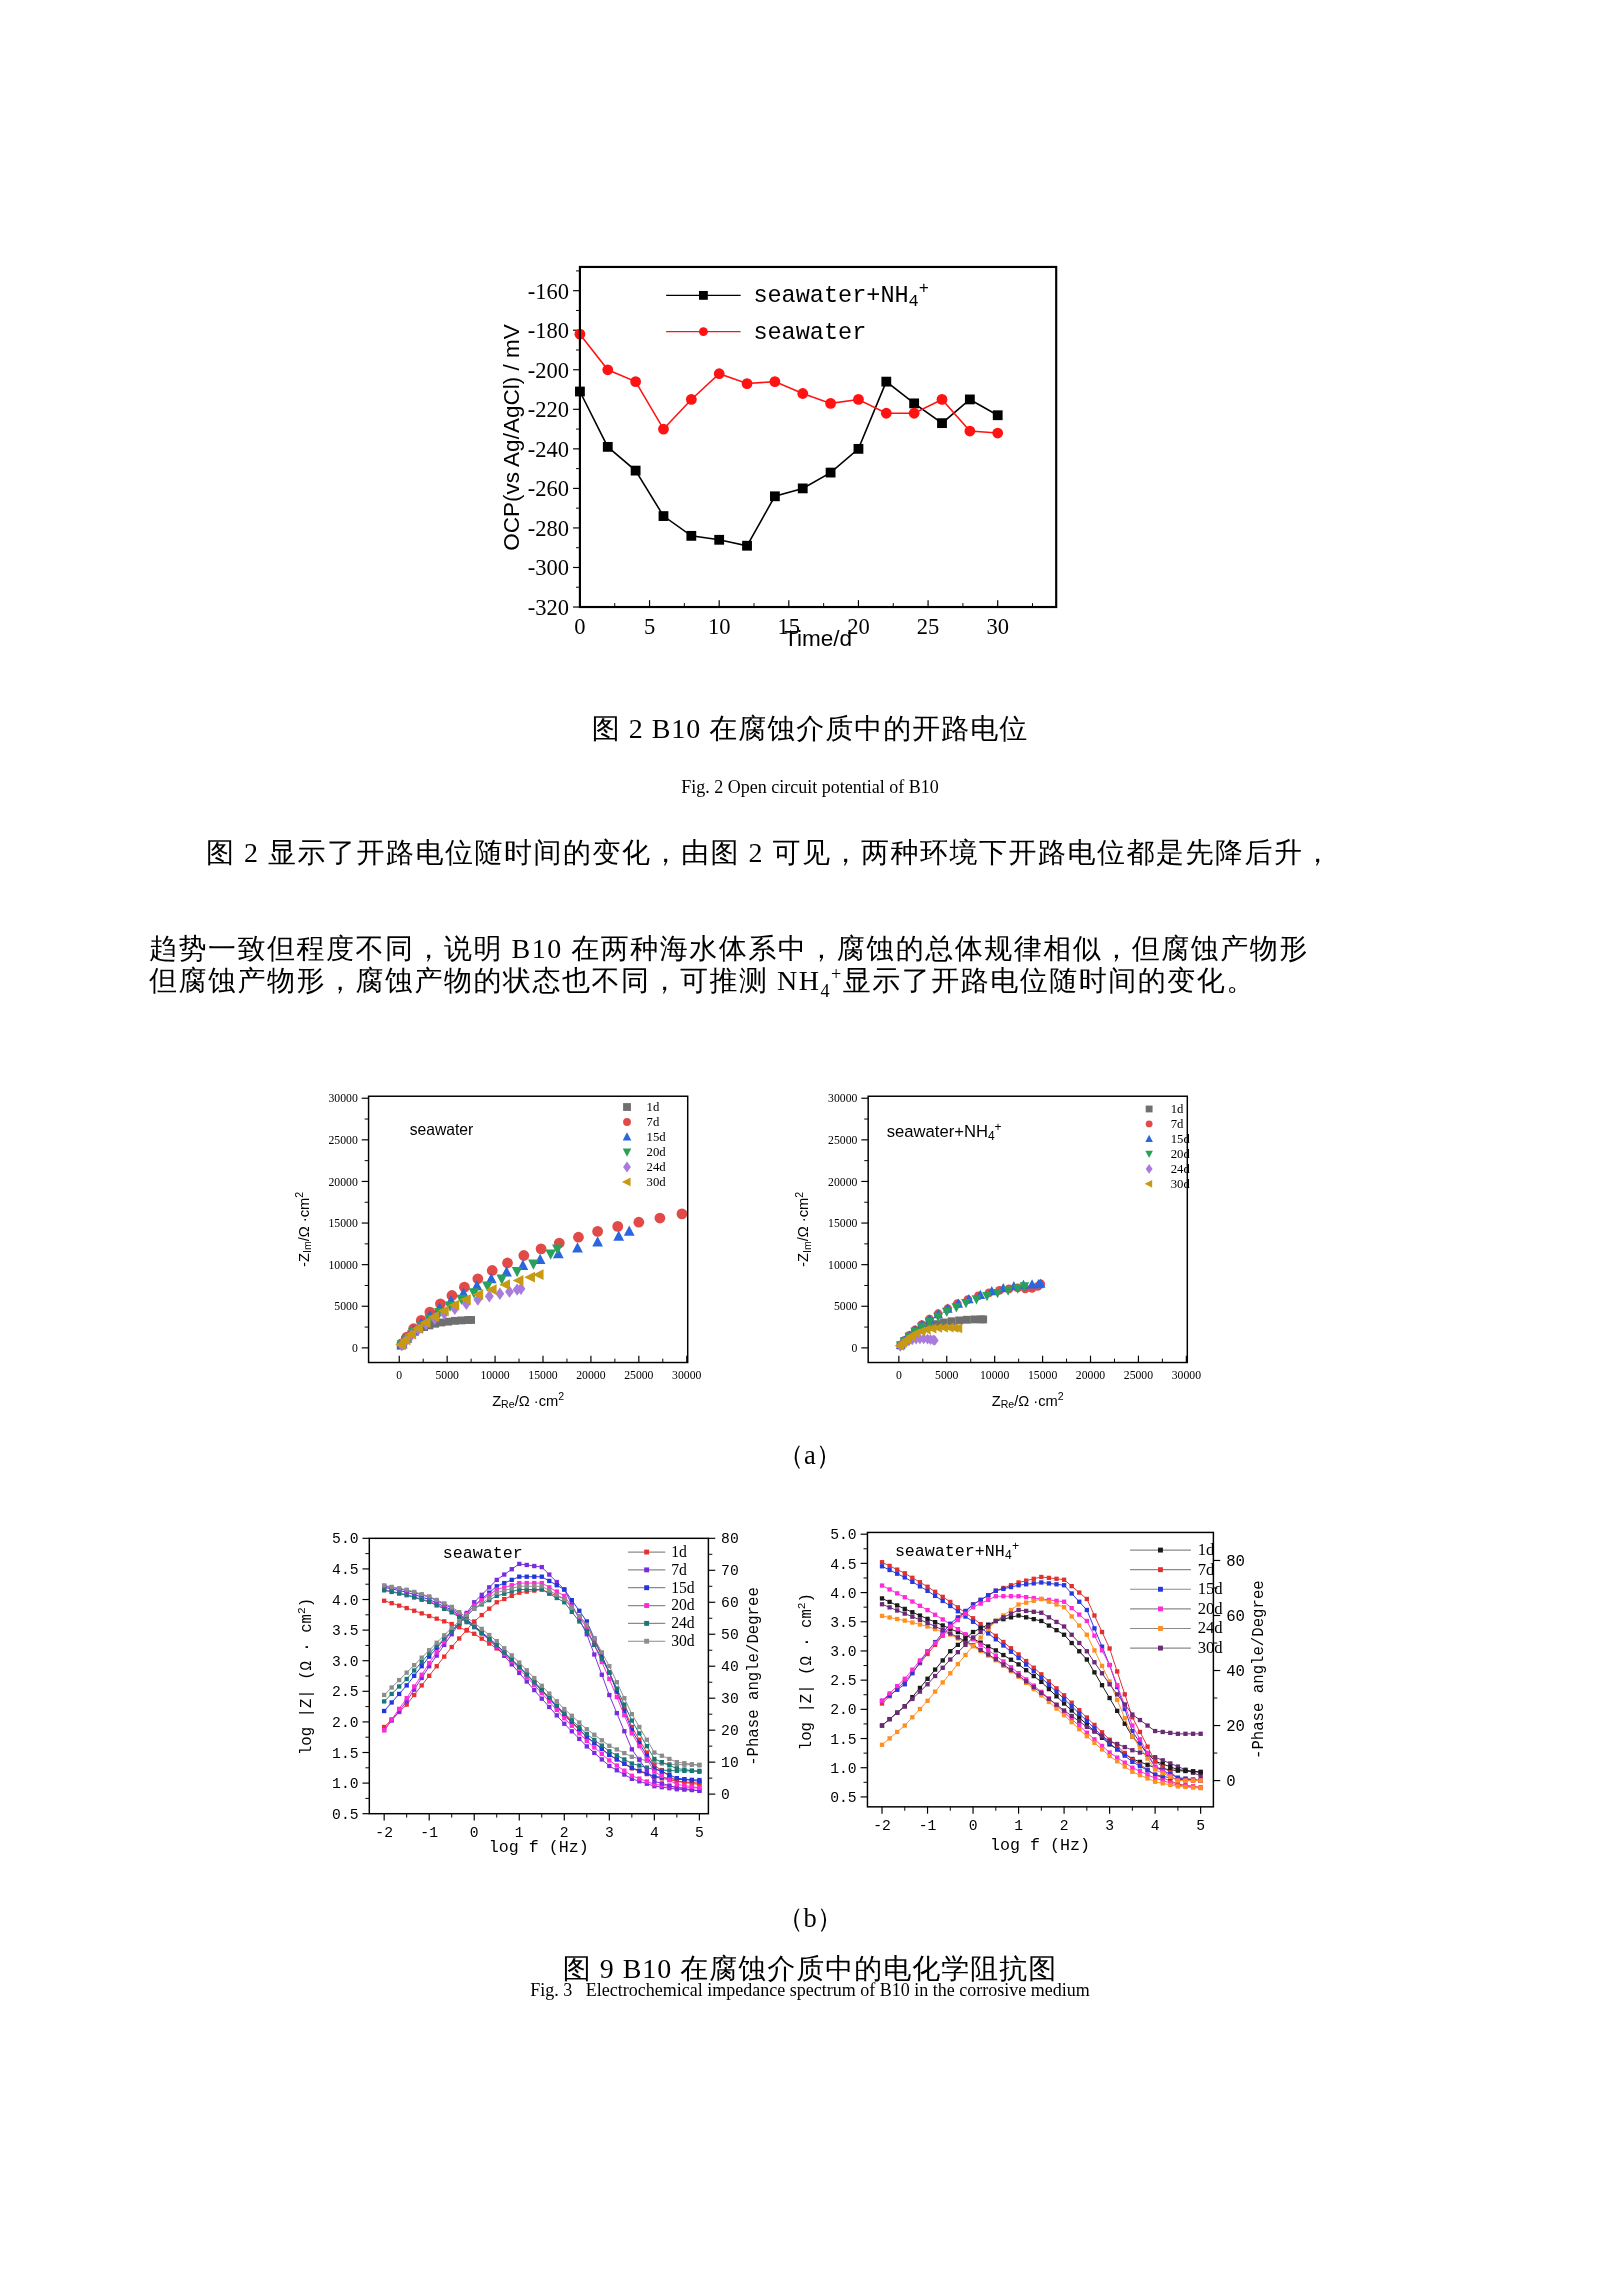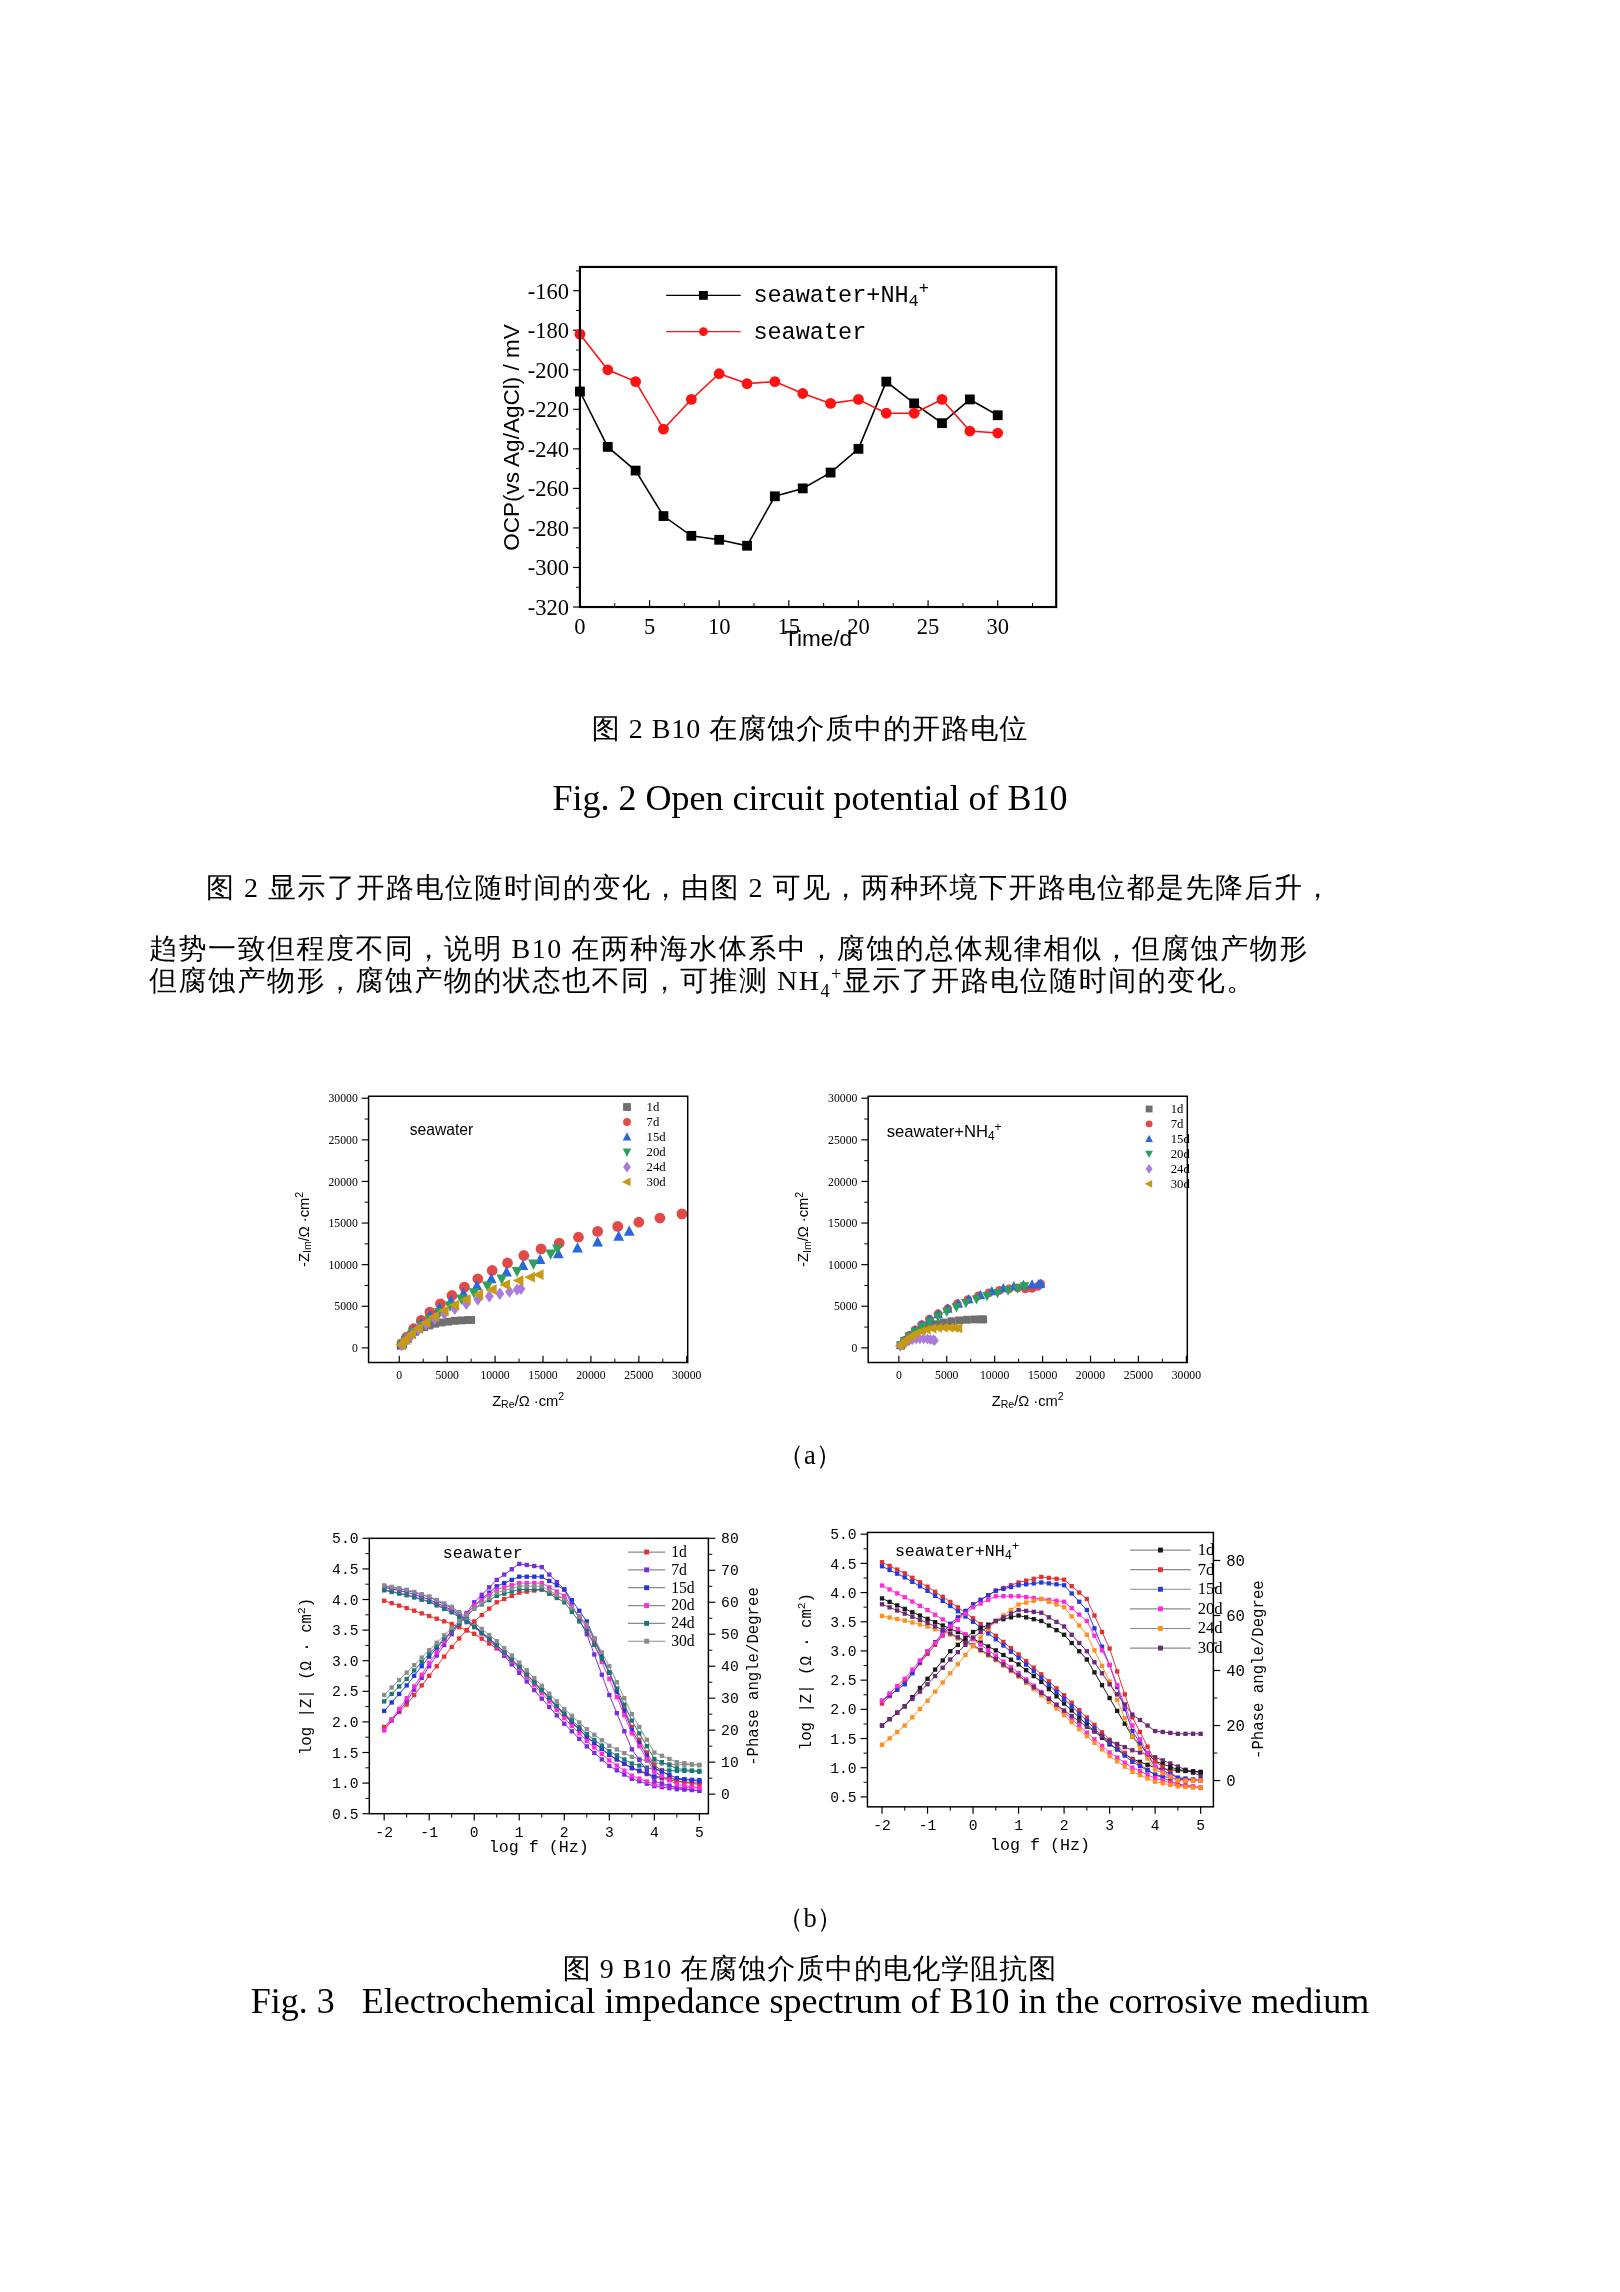--- a/index.html
+++ b/index.html
@@ -1,25 +1,25 @@
 <!DOCTYPE html>
 <html><head>
 <meta charset="utf-8">
 <style>
   html,body{margin:0;padding:0;background:#ffffff;}
   body{width:1620px;height:2293px;position:relative;overflow:hidden;
        font-family:"Liberation Serif","DejaVu Serif",serif;color:#000;}
   svg{position:absolute;overflow:visible;}
   .cap{position:absolute;left:0;width:1620px;text-align:center;}
   .cap-zh{font-size:28px;letter-spacing:1px;}
-  .cap-en{font-size:36px;}
+  .cap-en{font-size:18px;}
   .cap-ab{font-size:26.5px;}
   .para-line{position:absolute;left:149px;width:1338px;font-size:28px;
              letter-spacing:1.5px;white-space:nowrap;}
-  .indent{text-indent:57px;margin-top:35px;}
+  .indent{text-indent:57px;}
   sub,sup{font-size:0.65em;}
 </style>
 </head>
 <body>
 
 <svg style="left:478px;top:167px" width="588" height="490" viewBox="0 0 600 500">
     <line x1="104" y1="449" x2="104" y2="442" stroke="#000" stroke-width="1.2"></line>
     <text x="104" y="477" font-size="23" font-family="&quot;Liberation Serif&quot;,&quot;DejaVu Serif&quot;,serif" fill="#000" text-anchor="middle"><tspan dy="0">0</tspan></text>
     <line x1="175.05263157894737" y1="449" x2="175.05263157894737" y2="442" stroke="#000" stroke-width="1.2"></line>
     <text x="175.05263157894737" y="477" font-size="23" font-family="&quot;Liberation Serif&quot;,&quot;DejaVu Serif&quot;,serif" fill="#000" text-anchor="middle"><tspan dy="0">5</tspan></text>

